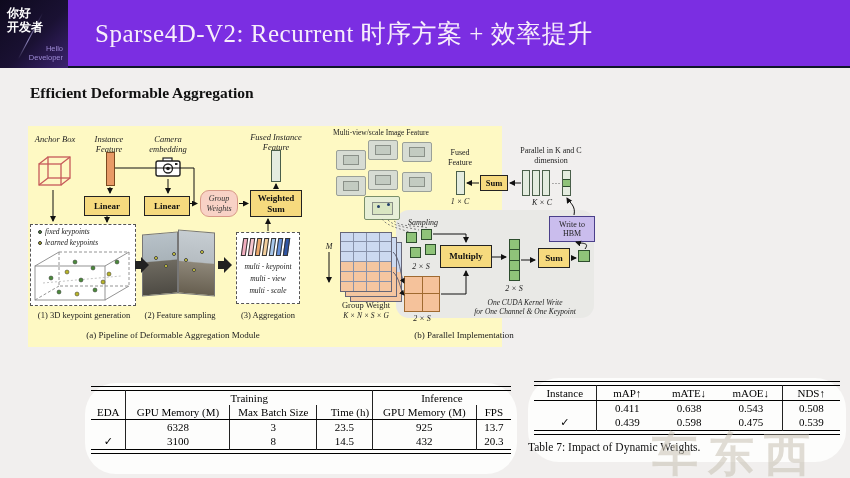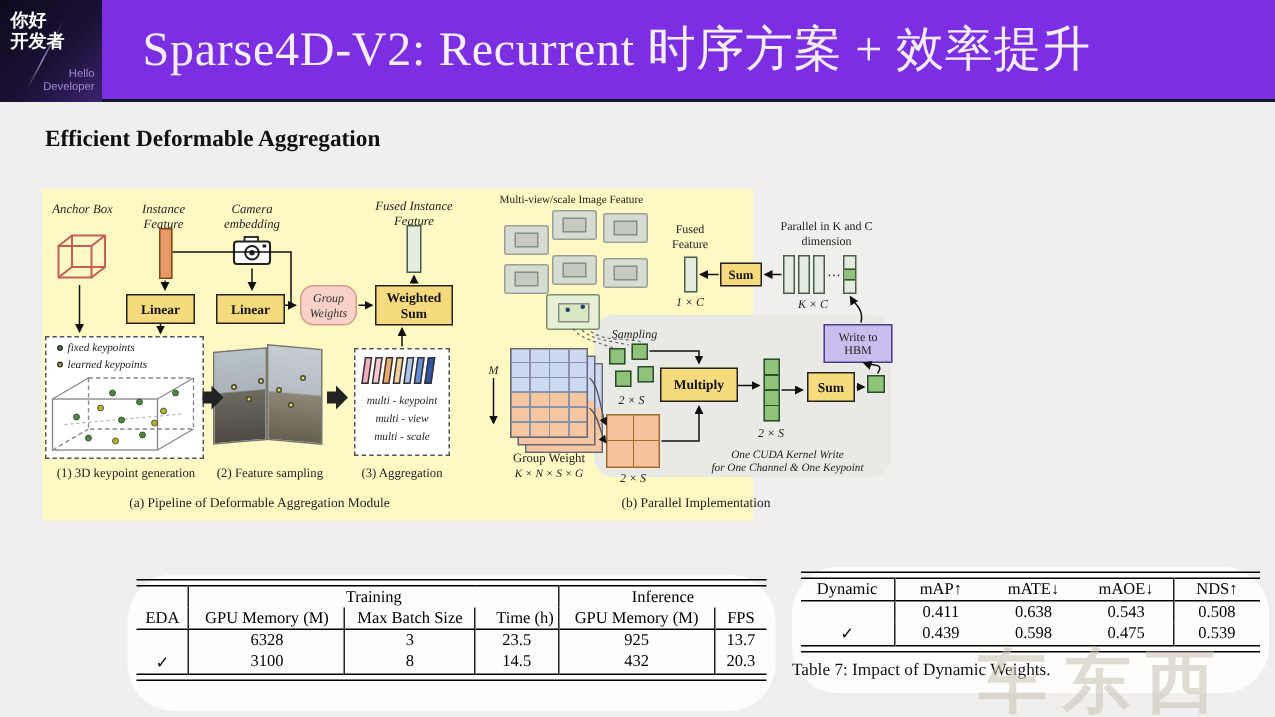--- a/index.html
+++ b/index.html
@@ -12,21 +12,21 @@
   #logo { position:absolute; left:0; top:0; width:68px; height:68px;
           background:linear-gradient(135deg,#0e0a1e 0%,#1a1133 55%,#3b2370 100%); }
   #logo .cn { position:absolute; left:7px; top:6px; color:#fff; font-weight:bold;
               font-size:12px; line-height:14px; font-family:"Liberation Sans",sans-serif; }
   #logo .en { position:absolute; right:5px; bottom:6px; color:#9d8ad4; font-size:7.5px;
               line-height:9px; text-align:right; font-family:"Liberation Sans",sans-serif; }
   #logo .streak { position:absolute; left:30px; top:10px; width:1px; height:52px;
               background:linear-gradient(180deg,rgba(255,255,255,0) 0%,rgba(200,190,255,.7) 60%,rgba(255,255,255,0) 100%);
               transform:rotate(28deg); }
   #hdr-title { position:absolute; left:95px; top:0; height:66px; display:flex; align-items:center;
-               color:#f7eefb; font-size:32px; letter-spacing:.5px; }
+               color:#f7eefb; font-size:25px; letter-spacing:.5px; }
 
   
   #sect-title { position:absolute; left:30px; top:84px; font-size:15.5px; font-weight:bold; color:#111; }
 
   
   #diagram { position:absolute; left:28px; top:126px; width:474px; height:221px; background:#fef9c3; }
   .lbl { position:absolute; text-align:center; color:#222; }
   .it { font-style:italic; }
   .box-y { position:absolute; background:#f6da7e; border:1.2px solid #222; display:flex;
            align-items:center; justify-content:center; text-align:center; font-weight:bold; color:#111; }
@@ -368,21 +368,21 @@
       </tbody>
         </table>
     </div>
   </div>
 
   <div class="tbl-panel" id="dyn-panel">
     <div class="btwrap">
       <table class="paper">
         <tbody>
             <tr class="hline">
-          <th style="width:62px;">Dynamic</th>
+          <th style="width:62px;">Instance</th>
           <th class="vl" style="width:62px;">mAP↑</th>
           <th style="width:62px;">mATE↓</th>
           <th style="width:62px;">mAOE↓</th>
           <th class="vl">NDS↑</th>
         </tr>
         <tr>
           <td></td>
           <td class="vl">0.411</td>
           <td>0.638</td>
           <td>0.543</td>

